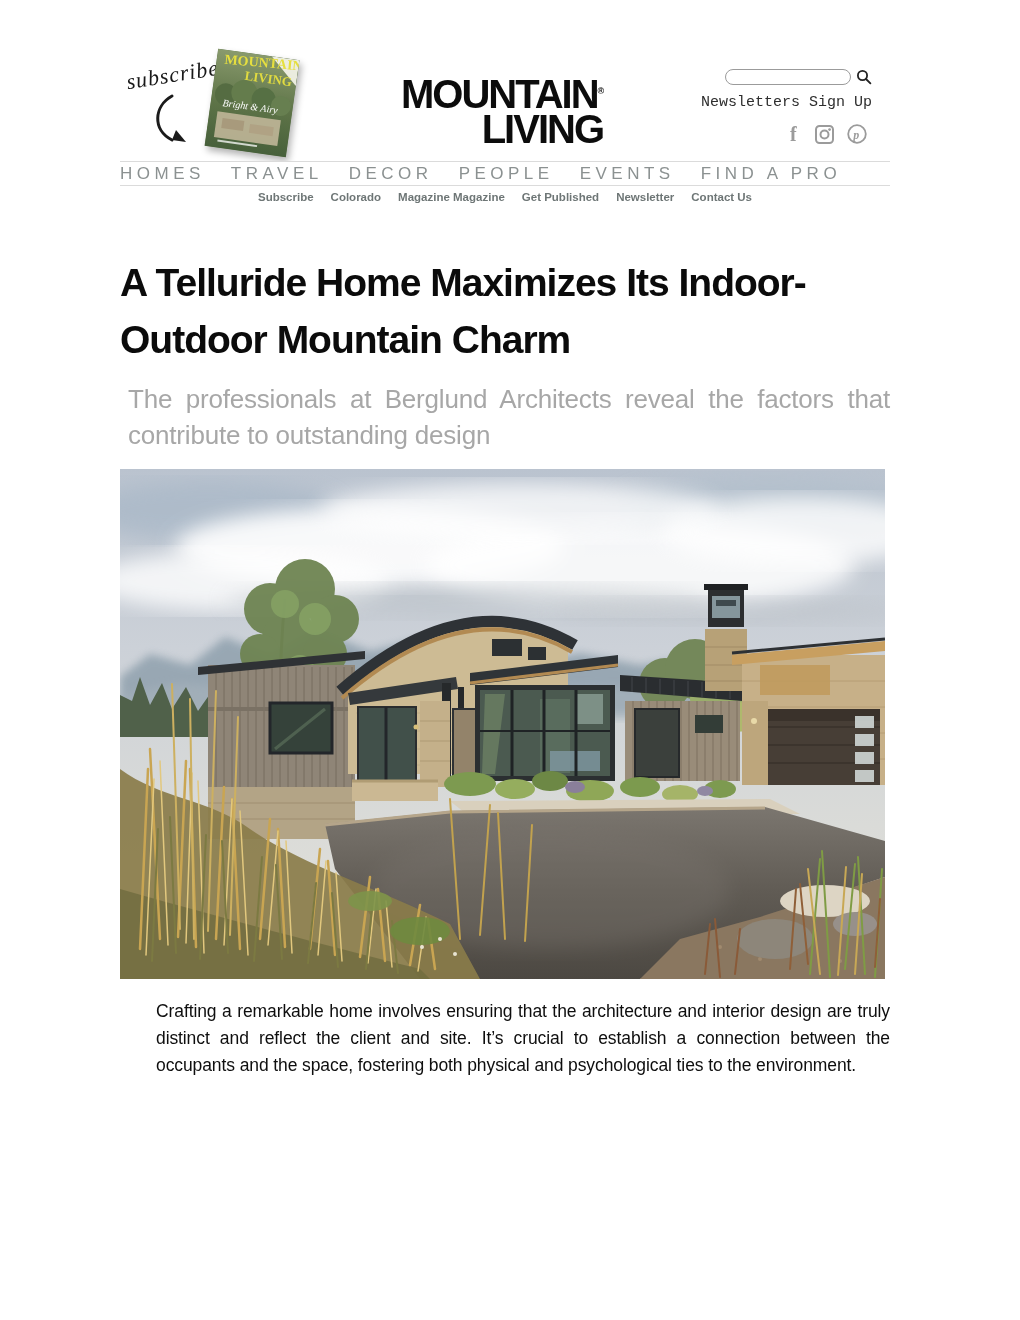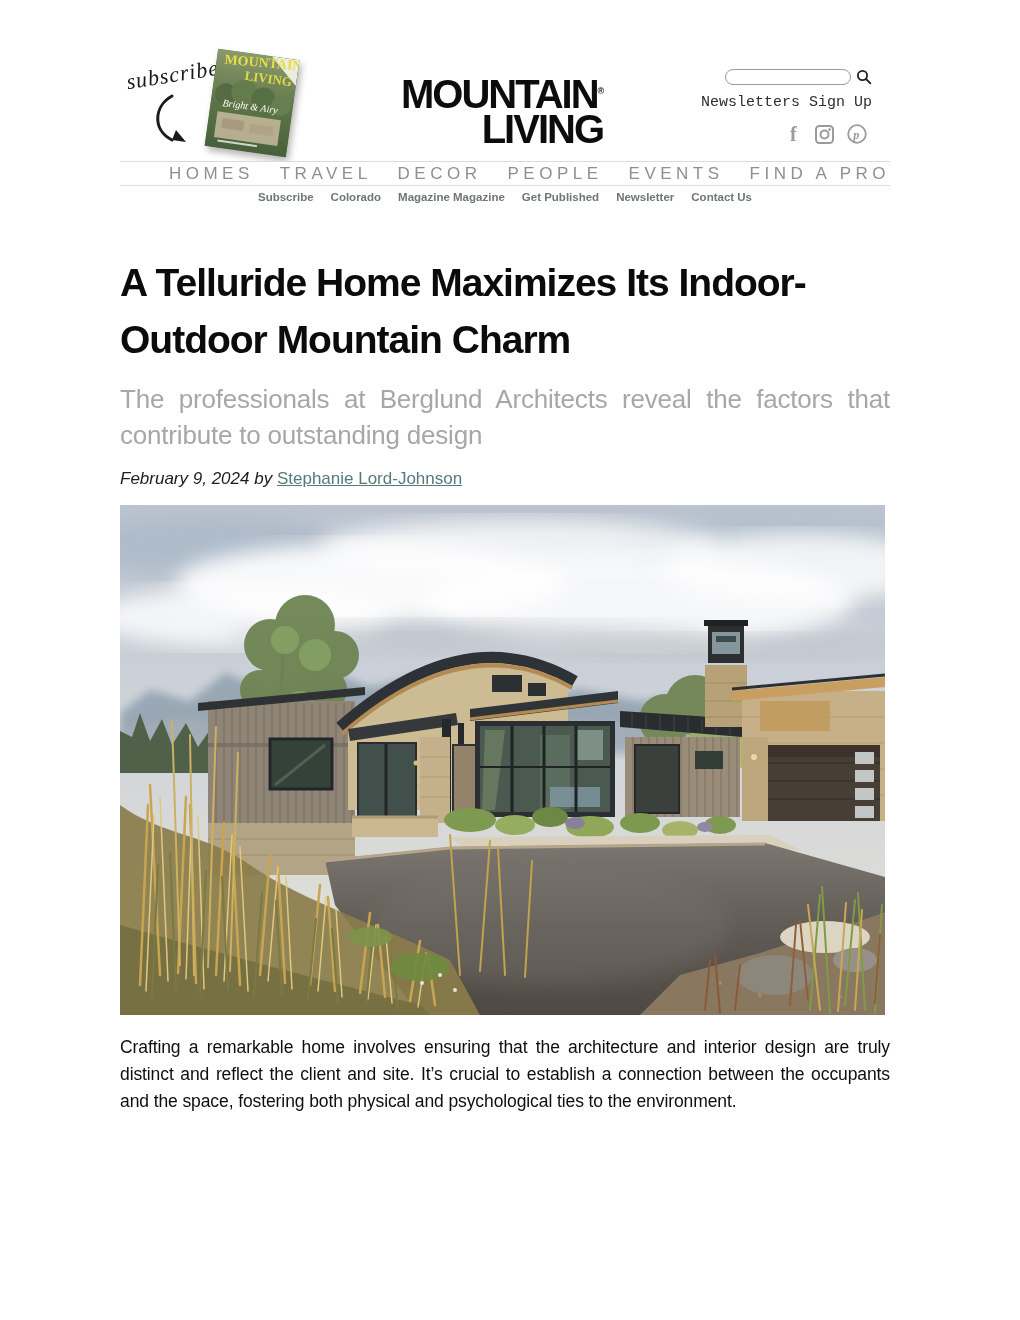--- a/index.html
+++ b/index.html
@@ -40,49 +40,49 @@
     margin-top:9px; font-family:Liberation Mono, monospace;
     font-size:15px; color:#2e2e2e; cursor:pointer;
   }
   .social-row { margin-top:13px; display:flex; justify-content:flex-end; align-items:center; gap:13px; padding-right:5px; }
   .social-icon { cursor:pointer; display:block; }
 
   
   .nav-strip {
     position:absolute; left:120px; top:161px; width:770px; height:25px;
     border-top:1px solid #dbdbdb; border-bottom:1px solid #dbdbdb;
-    display:flex; align-items:center; justify-content:flex-end; gap:26px;
+    display:flex; align-items:center; justify-content:flex-start; gap:26px;
     background:#fff;
   }
   .nav-item {
     font-size:17px; letter-spacing:4.5px; color:#8b9191;
     white-space:nowrap; cursor:pointer; font-weight:400;
   }
   .subnav {
     position:absolute; left:120px; top:191px; width:770px;
     display:flex; justify-content:center; gap:17px;
   }
   .subnav-item { font-size:11.5px; font-weight:700; color:#6e7676; cursor:pointer; }
 
   
   .article { position:absolute; left:120px; top:254px; width:770px; }
   .title {
     font-size:39px; line-height:57px; font-weight:700;
     color:#0b0b0b; letter-spacing:-1px;
   }
   .deck {
     margin-top:13px; font-size:26px; line-height:36px;
-    color:#a7a7a7; text-align:justify; letter-spacing:-.2px;
+    color:#a7a7a7; text-align:justify; letter-spacing:-.2px;margin-left:8px;
   }
   .byline { margin-top:16px; font-size:17px; font-style:italic; color:#1c1c1c; }
   .author-link { color:#56797c; text-decoration:underline; font-style:normal; cursor:pointer; }
   .hero { margin-top:16px; width:765px; height:510px; display:block; }
   .body-para {
     margin-top:19px; font-size:17.5px; line-height:27px;
-    color:#0e0e0e; text-align:justify; letter-spacing:-.1px;
+    color:#0e0e0e; text-align:justify; letter-spacing:-.1px;margin-left:36px;
   }
 </style>
 </head>
 <body>
 
 <span class="subscribe-text">subscribe</span>
 
 <svg class="subscribe-arrow" width="64" height="58" viewBox="0 0 64 58">
   <path d="M22,4 C4,14 2,38 22,48" fill="none" stroke="#1b1b1b" stroke-width="3" stroke-linecap="round"></path>
   <path d="M22,48 L36,50 L26,38 Z" fill="#1b1b1b"></path>
@@ -156,25 +156,20 @@
   <span class="subnav-item">Colorado</span>
   <span class="subnav-item">Magazine Magazine</span>
   <span class="subnav-item">Get Published</span>
   <span class="subnav-item">Newsletter</span>
   <span class="subnav-item">Contact Us</span>
 </div>
 
 <div class="article">
   <h1 class="title">A Telluride Home Maximizes Its Indoor-Outdoor Mountain Charm</h1>
   <div class="deck">The professionals at Berglund Architects reveal the factors that contribute to outstanding design</div>
-  <div class="byline">
-    <span>February 9, 2024</span>
-    <span>by</span>
-    <span class="author-link">Stephanie Lord-Johnson</span>
-  </div>
 
   <svg class="hero" viewBox="0 0 765 510" preserveAspectRatio="none">
     <defs>
       <linearGradient id="sky" x1="0" y1="0" x2="0" y2="1">
         <stop offset="0" stop-color="#bac3cf"></stop>
           <stop offset="0.35" stop-color="#ccd1d8"></stop>
         <stop offset="0.7" stop-color="#dadbd8"></stop>
           <stop offset="1" stop-color="#e4e1d9"></stop>
       </linearGradient>
       <linearGradient id="asphalt" x1="0" y1="0" x2="0" y2="1">

